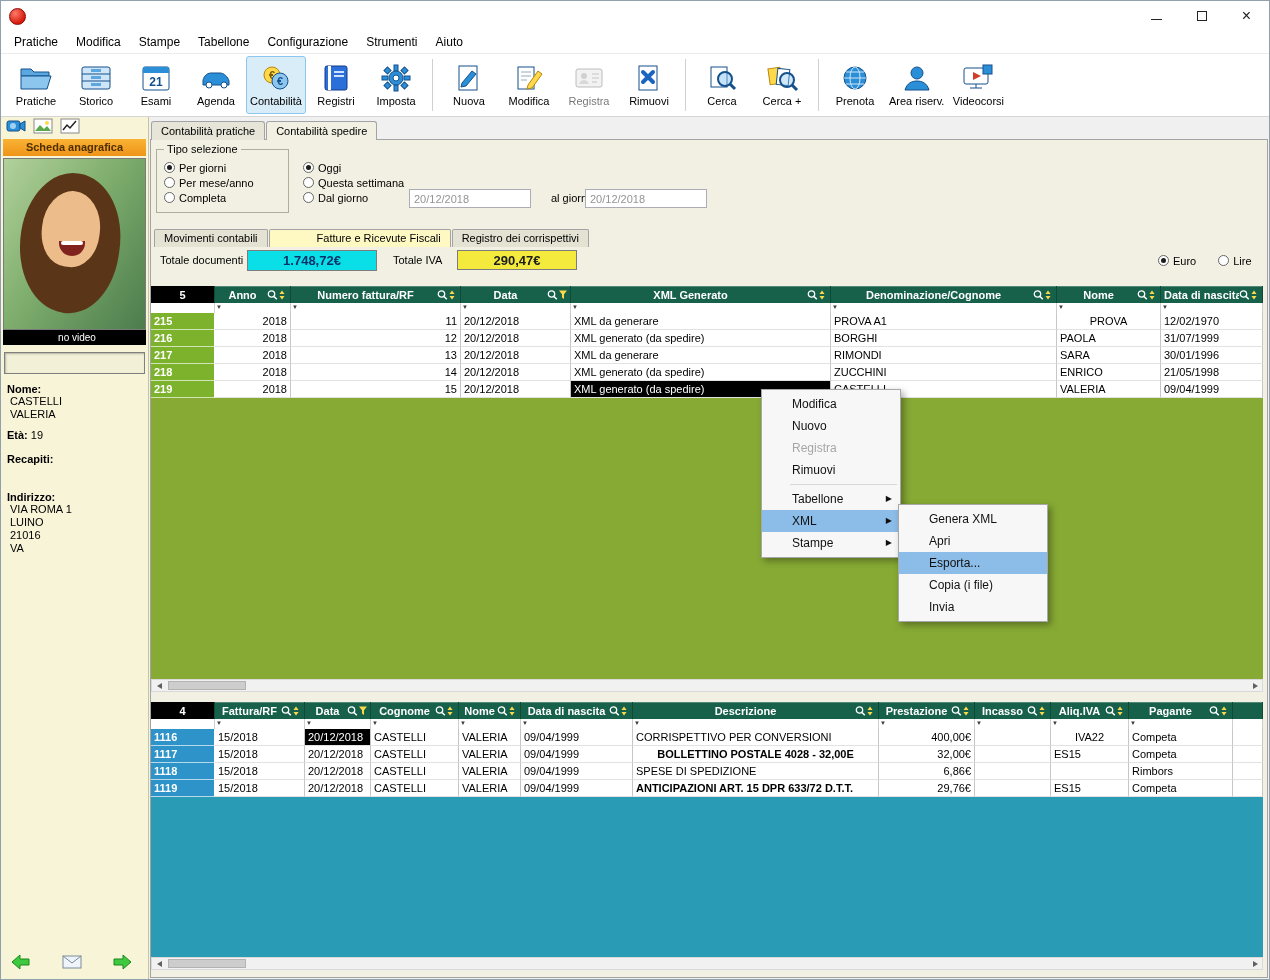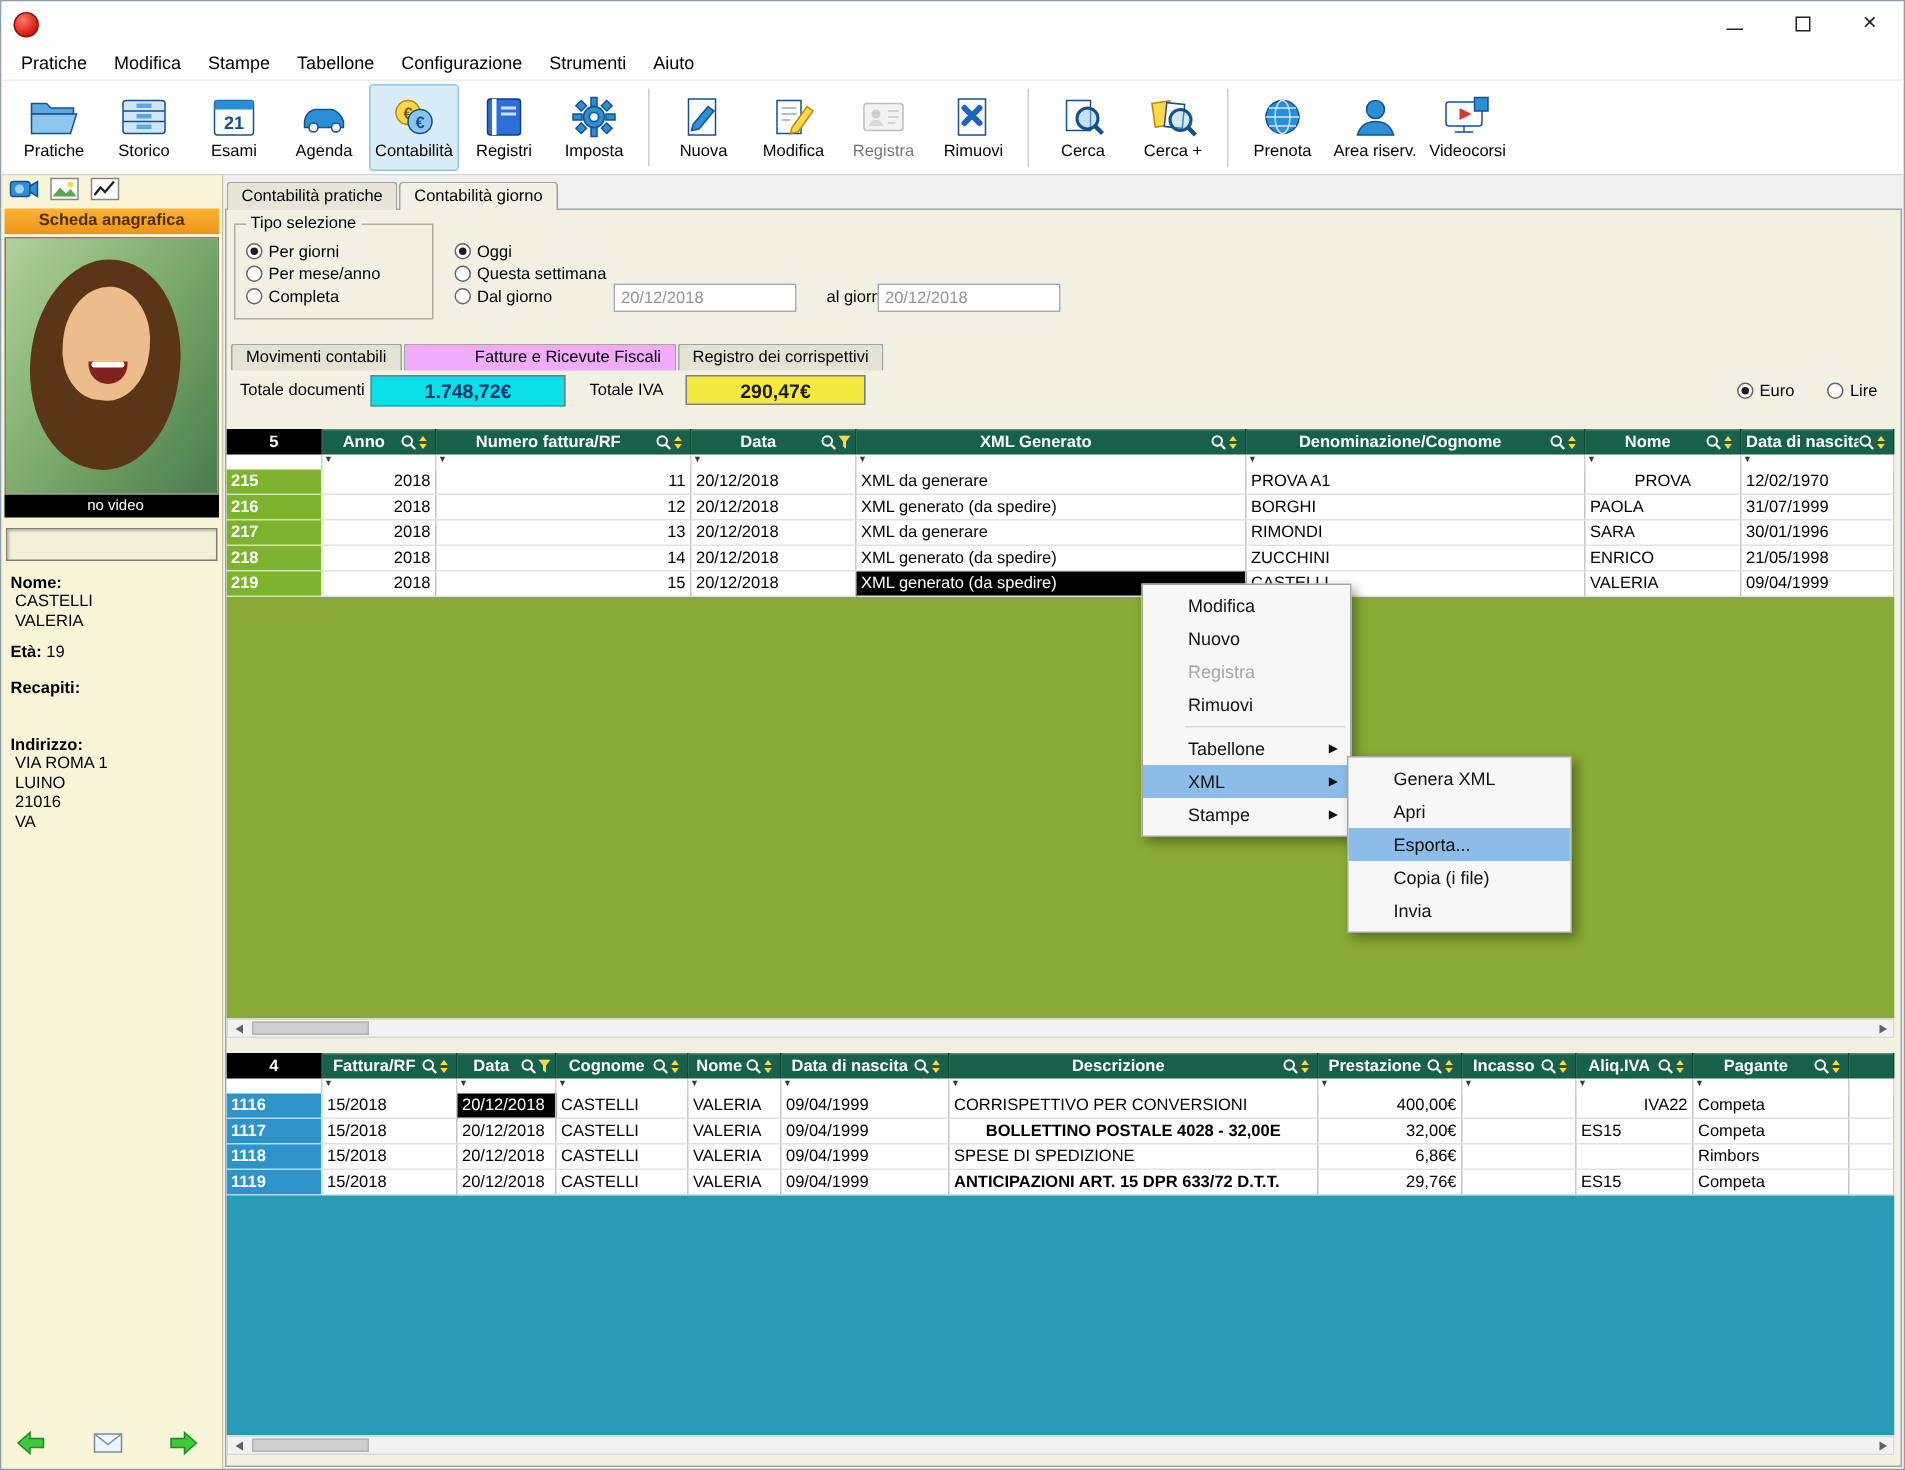--- a/index.html
+++ b/index.html
@@ -64,21 +64,21 @@
   .radio.checked::after { content:''; position:absolute; left:2px; top:2px; width:5px; height:5px; border-radius:50%; background:#1c1c1c; }
   #sel-right { position:absolute; left:152px; top:20px; }
   .date-field { position:absolute; width:122px; height:19px; border:1px solid #abadb3; background:#fff; font-size:11px; color:#949494; padding:0 4px; font-family:"Liberation Sans",sans-serif; }
   #dal-date { left:258px; top:49px; }
   #al-giorno-label { position:absolute; left:400px; top:52px; font-size:11px; }
   #al-date { left:434px; top:49px; }
 
   
   #subtabs { position:absolute; left:3px; top:89px; display:flex; }
   .stab { font-size:11px; height:18px; line-height:17px; padding:0 9px; background:#e4e2d2; border:1px solid #a3a3a3; border-bottom:none; border-radius:2px 2px 0 0; margin-right:1px; }
-  .stab.active { background:#f0abfc; position:relative; z-index:2;padding-left:47px; }
+  .stab.active { background:#fef9c3; position:relative; z-index:2;padding-left:47px; }
 
   
   .tot-label { position:absolute; font-size:11px; top:114px; }
   #tot-doc-label { left:9px; }
   #tot-doc-value { position:absolute; left:96px; top:110px; width:130px; height:21px; background:#0adfe8; border:1px solid #7d7d7d; font-size:13px; font-weight:bold; color:#00336b; text-align:center; line-height:20px; }
   #tot-iva-label { left:242px; }
   #tot-iva-value { position:absolute; left:306px; top:110px; width:120px; height:20px; background:#f3ea3d; border:1px solid #7d7d7d; font-size:13px; font-weight:bold; color:#1c1c1c; text-align:center; line-height:20px; }
   #currency { position:absolute; left:1007px; top:113px; display:flex; gap:22px; }
 
   
@@ -377,21 +377,21 @@
           </svg></span>
       <span><svg viewBox="0 0 22 18" width="22" height="18">
             <path d="M12 2l8 7-8 7v-4H3V6h9z" fill="#3ec93e" stroke="#1c8a1c"></path>
           </svg></span>
     </div>
   </div>
 
   <div id="main">
     <div id="main-tabs">
       <div class="mtab">Contabilità pratiche</div>
-      <div class="mtab active">Contabilità giorno</div>
+      <div class="mtab active">Contabilità spedire</div>
     </div>
     <div id="panel">
 
       <div id="tipo-box">
         <span id="tipo-legend">Tipo selezione</span>
         <div id="tipo-left">
             <label class="radio-row">
               <span class="radio checked"></span>
               <span>Per giorni</span>
             </label>
@@ -764,21 +764,21 @@
             <div class="trow">
               <div class="td rcount low" style="width: 64px;">1116</div>
               <div class="td" style="width: 90px; text-align: left;">15/2018</div>
               <div class="td selcell" style="width: 66px; text-align: left;">20/12/2018</div>
               <div class="td" style="width: 88px; text-align: left;">CASTELLI</div>
               <div class="td" style="width: 62px; text-align: left;">VALERIA</div>
               <div class="td" style="width: 112px; text-align: left;">09/04/1999</div>
               <div class="td" style="width: 246px; text-align: left;">CORRISPETTIVO PER CONVERSIONI</div>
               <div class="td" style="width: 96px; text-align: right;">400,00€</div>
               <div class="td" style="width: 76px; text-align: right;"></div>
-              <div class="td" style="width: 78px; text-align: right;">IVA22</div>
+              <div class="td" style="width: 78px; text-align: center;">IVA22</div>
               <div class="td" style="width: 104px; text-align: left;">Competa</div>
               <div class="td" style="width: 30px; text-align: left;"></div>
             </div>
             <div class="trow">
               <div class="td rcount low" style="width: 64px;">1117</div>
               <div class="td" style="width: 90px; text-align: left;">15/2018</div>
               <div class="td" style="width: 66px; text-align: left;">20/12/2018</div>
               <div class="td" style="width: 88px; text-align: left;">CASTELLI</div>
               <div class="td" style="width: 62px; text-align: left;">VALERIA</div>
               <div class="td" style="width: 112px; text-align: left;">09/04/1999</div>

